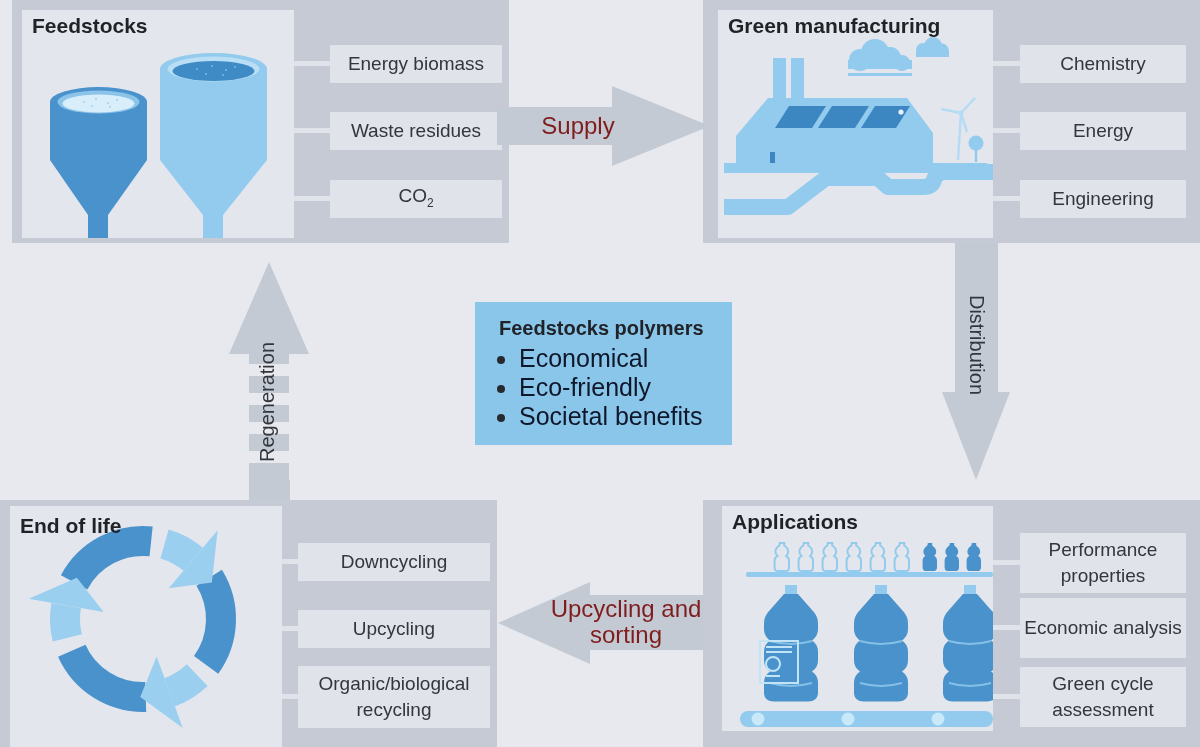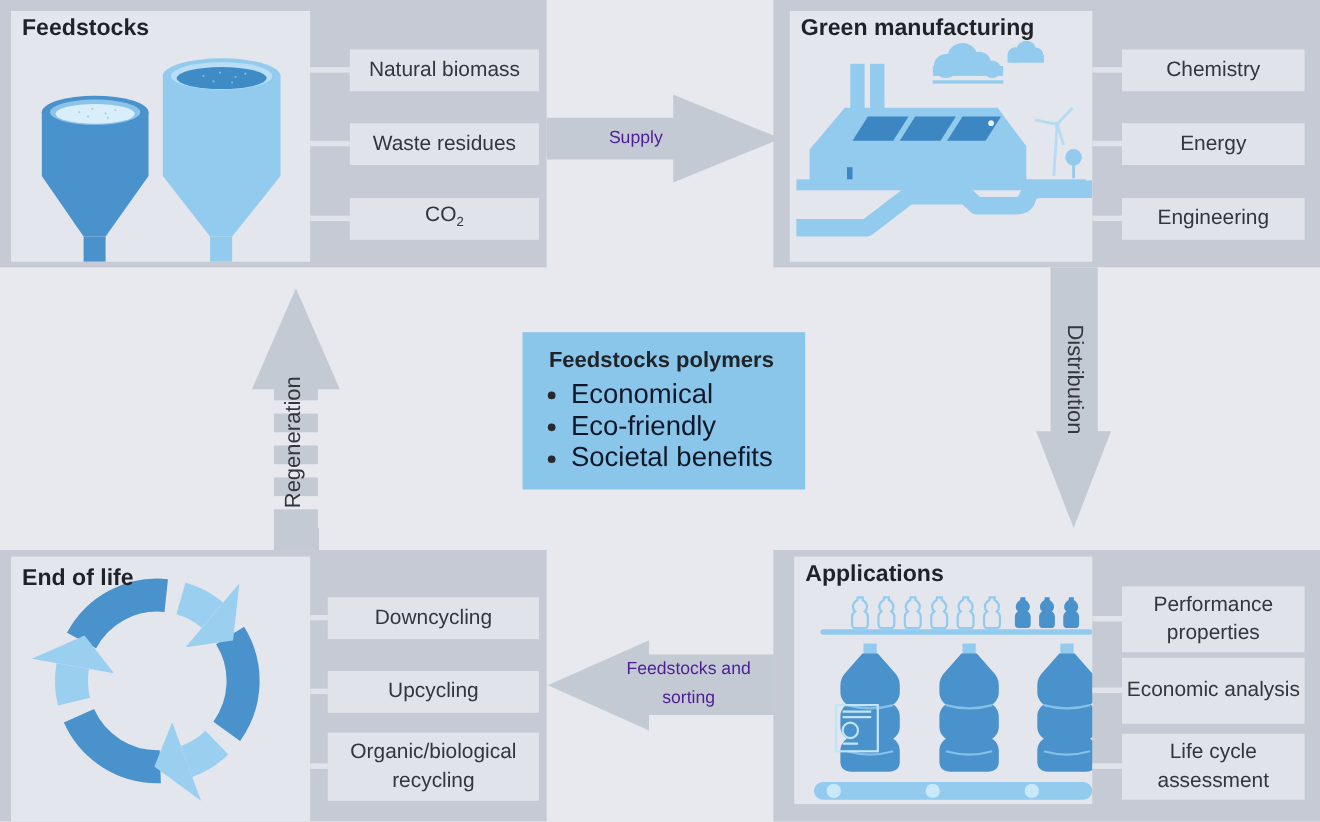--- a/index.html
+++ b/index.html
@@ -7,37 +7,37 @@
          font-family:"Liberation Sans",sans-serif;overflow:hidden;}
   .panel{position:absolute;background:#c5cad4;}
   .inner{position:absolute;background:#e3e6ec;}
   .ptitle{position:absolute;font-size:21px;font-weight:bold;color:#1f2226;}
   .lbox{position:absolute;background:#e0e3e9;display:flex;align-items:center;justify-content:center;
         text-align:center;font-size:19px;color:#33363c;line-height:26px;padding:0 6px;box-sizing:border-box;}
   .lbox.narrow{padding:0 4px;}
   .lbox sub{font-size:12px;}
   .tick{position:absolute;height:5px;background:#e0e3e9;}
   .arrow-svg{position:absolute;display:block;}
-  .arrow-label{position:absolute;color:#4c1d95;font-size:16px;display:flex;align-items:center;
+  .arrow-label{position:absolute;color:#7f1d1d;font-size:24px;display:flex;align-items:center;
                justify-content:center;text-align:left;line-height:26px;}
   .vlabel{position:absolute;color:#33363c;font-size:20px;white-space:nowrap;}
   .dash{position:absolute;width:40px;background:#c4cad4;}
   .centerbox{position:absolute;left:475px;top:302px;width:257px;height:143px;background:#8ac6e9;
              box-sizing:border-box;padding:15px 10px 0 24px;}
   .centerbox h3{margin:0 0 4px 0;font-size:20px;color:#202328;}
   .centerbox ul{margin:2px 0 0 0;padding-left:20px;}
   .centerbox li{font-size:25px;line-height:29px;color:#0f172a;}
   .centerbox li::marker{color:#26292e;}
 </style>
 </head>
 <body>
 
 <div class="stage">
 
-  <div class="panel" style="left:0;top:0;width:497px;height:243px">
+  <div class="panel" style="left:12px;top:0;width:497px;height:243px">
     <div class="inner" style="left:10px;top:10px;width:272px;height:228px">
       <svg width="272" height="228" viewBox="0 0 272 228">
 
         <path d="M28,92 V150 L66,205 H86 L125,150 V92 Z" fill="#4a92cc"></path>
         <ellipse cx="76.5" cy="92" rx="48.5" ry="15" fill="#4a92cc"></ellipse>
         <rect x="66" y="205" width="20" height="23" fill="#4a92cc"></rect>
         <ellipse cx="76.5" cy="92" rx="41" ry="11.5" fill="#8cc3e8"></ellipse>
         <ellipse cx="76.5" cy="93.5" rx="36" ry="9" fill="#d9eefb"></ellipse>
         <g fill="#a8cfe9">
           <circle cx="62" cy="92" r="1"></circle>
@@ -60,21 +60,21 @@
           <circle cx="213" cy="57" r="1"></circle>
             <circle cx="184" cy="64" r="1"></circle>
             <circle cx="201" cy="65" r="1"></circle>
         </g>
       </svg>
       <div class="ptitle" style="left:10px;top:4px;position:absolute">Feedstocks</div>
     </div>
     <div class="tick" style="left:282px;top:61px;width:36px"></div>
     <div class="tick" style="left:282px;top:128px;width:36px"></div>
     <div class="tick" style="left:282px;top:196px;width:36px"></div>
-    <div class="lbox" style="left:318px;top:45px;width:172px;height:38px">Natural biomass</div>
+    <div class="lbox" style="left:318px;top:45px;width:172px;height:38px">Energy biomass</div>
     <div class="lbox" style="left:318px;top:112px;width:172px;height:38px">Waste residues</div>
     <div class="lbox" style="left:318px;top:180px;width:172px;height:38px">
       <span><span>CO</span><sub>2</sub></span>
     </div>
   </div>
 
   <div class="panel" style="left:703px;top:0;width:497px;height:243px">
     <div class="inner" style="left:15px;top:10px;width:275px;height:228px">
       <svg width="275" height="228" viewBox="0 0 275 228">
 
@@ -205,38 +205,38 @@
         <circle cx="126" cy="213" r="6.5" fill="#c9e8f9"></circle>
         <circle cx="216" cy="213" r="6.5" fill="#c9e8f9"></circle>
       </svg>
       <div class="ptitle" style="left:10px;top:4px;position:absolute">Applications</div>
     </div>
     <div class="tick" style="left:290px;top:60px;width:27px"></div>
     <div class="tick" style="left:290px;top:125px;width:27px"></div>
     <div class="tick" style="left:290px;top:194px;width:27px"></div>
     <div class="lbox narrow" style="left:317px;top:33px;width:166px;height:60px">Performance properties</div>
     <div class="lbox narrow" style="left:317px;top:98px;width:166px;height:60px">Economic analysis</div>
-    <div class="lbox narrow" style="left:317px;top:167px;width:166px;height:60px">Life cycle assessment</div>
+    <div class="lbox narrow" style="left:317px;top:167px;width:166px;height:60px">Green cycle assessment</div>
   </div>
 
   <svg class="arrow-svg" style="left:497px;top:84px" width="214" height="84" viewBox="0 0 214 84">
     <polygon points="0,23 115,23 115,2 213,42 115,82 115,61 0,61" fill="#c4cad4"></polygon>
   </svg>
   <div class="arrow-label" style="left:497px;top:107px;width:162px;height:38px">Supply</div>
 
   <svg class="arrow-svg" style="left:938px;top:243px" width="76" height="238" viewBox="0 0 76 238">
     <polygon points="17,0 60,0 60,149 72,149 38,237 4,149 17,149" fill="#c4cad4"></polygon>
   </svg>
   <div class="vlabel" style="left:976px;top:345px;transform:translate(-50%,-50%) rotate(90deg)">Distribution</div>
 
   <svg class="arrow-svg" style="left:498px;top:578px" width="206" height="90" viewBox="0 0 206 90">
     <polygon points="206,17 92,17 92,4 0,45 92,86 92,72 206,72" fill="#c4cad4"></polygon>
   </svg>
   <div class="arrow-label" style="left:540px;top:594px;width:172px;height:56px;flex-direction:column">
-    <span>Feedstocks and</span>
+    <span>Upcycling and</span>
     <span>sorting</span>
   </div>
 
   <svg class="arrow-svg" style="left:229px;top:262px" width="80" height="92" viewBox="0 0 80 92">
     <polygon points="40,0 80,92 0,92" fill="#c4cad4"></polygon>
   </svg>
   <div class="dash" style="left:249px;top:347px;height:17px"></div>
   <div class="dash" style="left:249px;top:376px;height:17px"></div>
   <div class="dash" style="left:249px;top:405px;height:17px"></div>
   <div class="dash" style="left:249px;top:434px;height:17px"></div>

